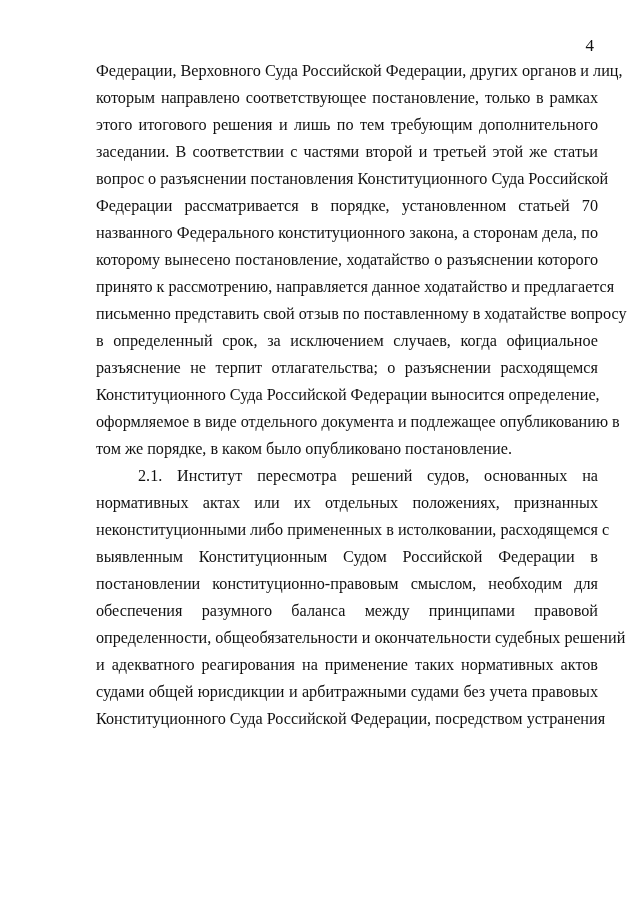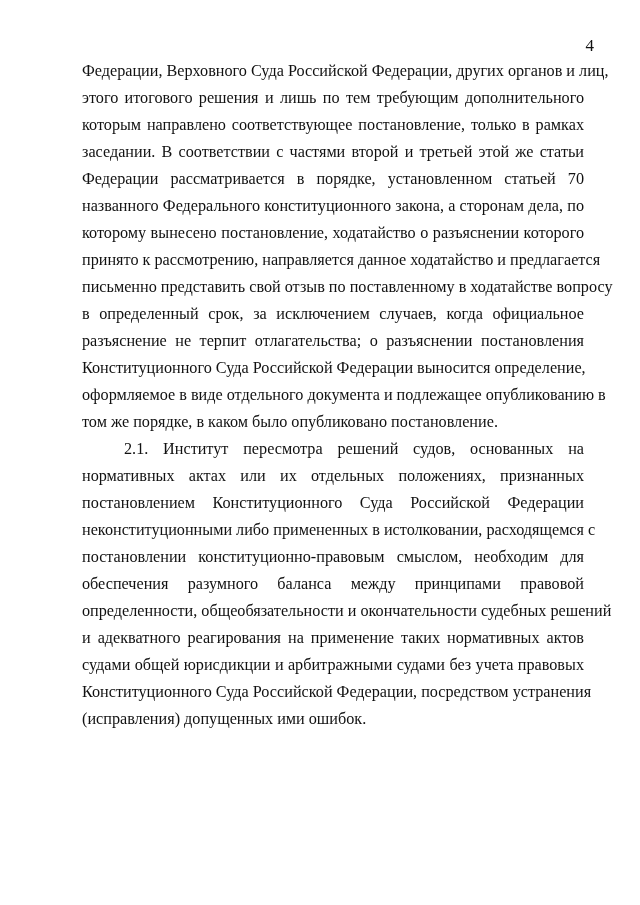--- a/index.html
+++ b/index.html
@@ -17,21 +17,21 @@
     }
     .page-number {
       position: absolute;
       top: 36px;
       right: 46px;
       font-size: 17px;
       line-height: 20px;
     }
     .content {
       position: absolute;
-      left: 82px;
+      left: 96px;
       top: 58px;
       width: 502px;
     }
     .line {
       display: block;
       height: 27px;
       line-height: 27px;
       font-size: 16.2px;
       white-space: nowrap;
       text-align: justify;
@@ -45,40 +45,40 @@
     }
   </style>
 </head>
 <body>
 
 <div class="page-number">4</div>
 
 <div class="content">
   <div>
     <span class="line">Федерации, Верховного Суда Российской Федерации, других органов и лиц,</span>
+    <span class="line">которым направлено соответствующее постановление, только в рамках</span>
     <span class="line">этого итогового решения и лишь по тем требующим дополнительного</span>
-    <span class="line">которым направлено соответствующее постановление, только в рамках</span>
     <span class="line">заседании. В соответствии с частями второй и третьей этой же статьи</span>
+    <span class="line">вопрос о разъяснении постановления Конституционного Суда Российской</span>
     <span class="line">Федерации рассматривается в порядке, установленном статьей 70</span>
     <span class="line">названного Федерального конституционного закона, а сторонам дела, по</span>
     <span class="line">которому вынесено постановление, ходатайство о разъяснении которого</span>
     <span class="line">принято к рассмотрению, направляется данное ходатайство и предлагается</span>
     <span class="line">письменно представить свой отзыв по поставленному в ходатайстве вопросу</span>
     <span class="line">в определенный срок, за исключением случаев, когда официальное</span>
-    <span class="line">разъяснение не терпит отлагательства; о разъяснении постановления</span>
+    <span class="line">разъяснение не терпит отлагательства; о разъяснении расходящемся</span>
     <span class="line">Конституционного Суда Российской Федерации выносится определение,</span>
     <span class="line">оформляемое в виде отдельного документа и подлежащее опубликованию в</span>
     <span class="line last">том же порядке, в каком было опубликовано постановление.</span>
   </div>
   <div>
     <span class="line indent">2.1. Институт пересмотра решений судов, основанных на</span>
     <span class="line">нормативных актах или их отдельных положениях, признанных</span>
-    <span class="line">постановлением Конституционного Суда Российской Федерации</span>
     <span class="line">неконституционными либо примененных в истолковании, расходящемся с</span>
+    <span class="line">выявленным Конституционным Судом Российской Федерации в</span>
     <span class="line">постановлении конституционно-правовым смыслом, необходим для</span>
     <span class="line">обеспечения разумного баланса между принципами правовой</span>
     <span class="line">определенности, общеобязательности и окончательности судебных решений</span>
     <span class="line">и адекватного реагирования на применение таких нормативных актов</span>
     <span class="line">судами общей юрисдикции и арбитражными судами без учета правовых</span>
     <span class="line">Конституционного Суда Российской Федерации, посредством устранения</span>
-    <span class="line last">(исправления) допущенных ими ошибок.</span>
   </div>
 </div>
 
 </body></html>

